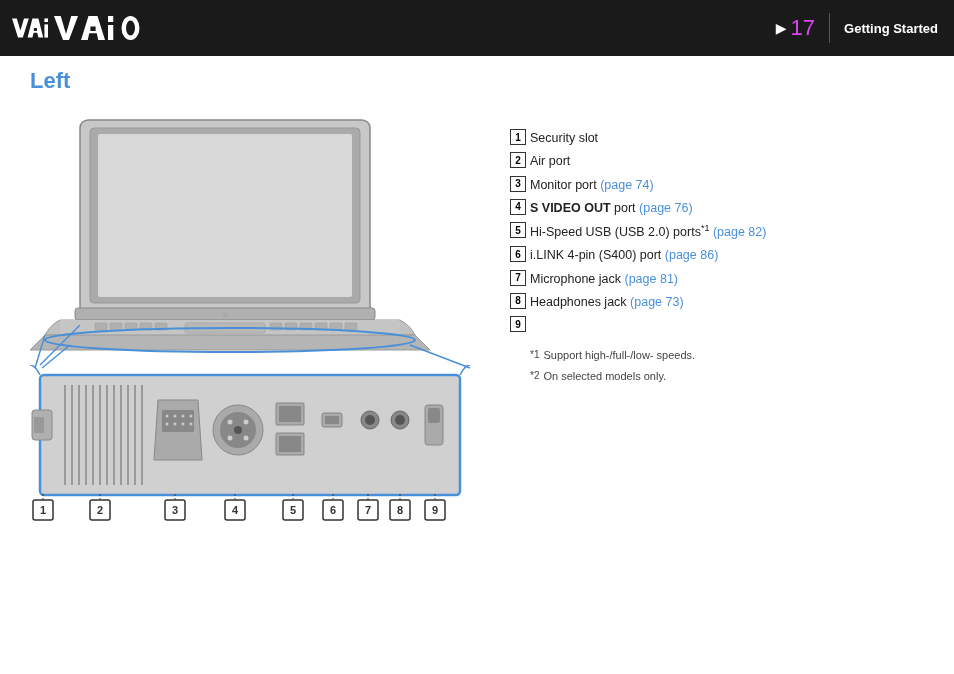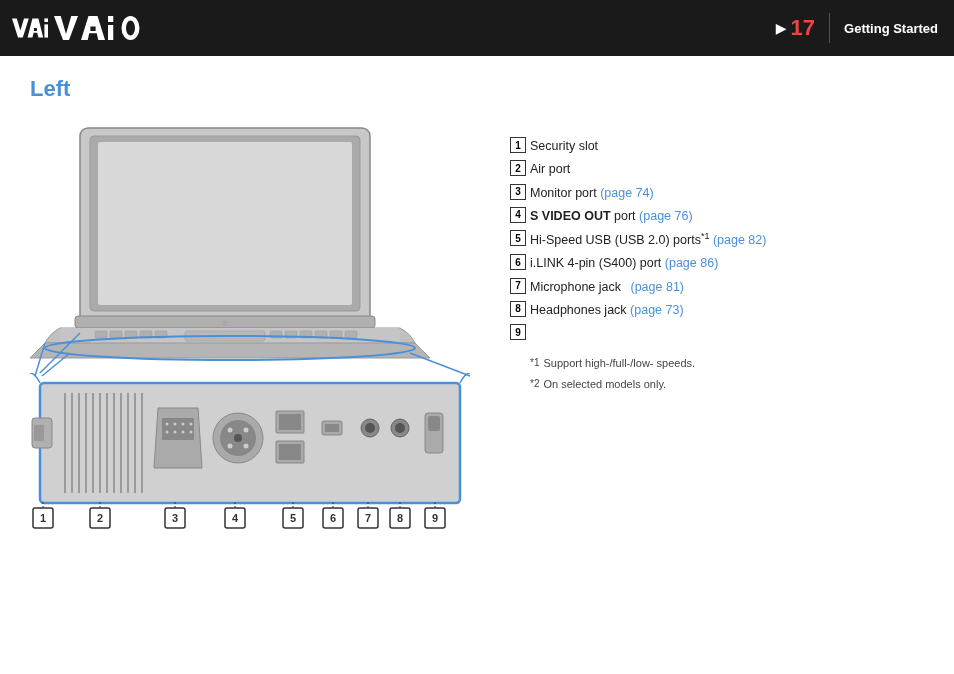--- a/index.html
+++ b/index.html
@@ -38,33 +38,33 @@
     #page-number-indicator {
       display: flex;
       align-items: center;
       gap: 4px;
     }
     .arrow-right {
       color: white;
       font-size: 14px;
     }
     #page-num {
-      color: #ef4444;
+      color: #d946ef;
       font-size: 22px;
-      font-weight: bold;
+      font-weight: normal;
     }
     #section-title {
       color: white;
       font-size: 13px;
       font-weight: bold;
     }
 
     
     #main {
-      padding: 20px 30px 20px 30px;
+      padding: 12px 30px 20px 30px;
       display: flex;
       gap: 20px;
     }
 
     
     #left-section {
       flex: 0 0 460px;
     }
 
     #page-heading {
@@ -376,21 +376,21 @@
     <div class="item-row">
       <span class="item-number-box">6</span>
       <span class="item-text">
         <span>i.LINK 4-pin (S400) port </span><a href="#" class="link" style="color:#4a90d9; text-decoration:none;">(page 86)</a>
       </span>
     </div>
 
     <div class="item-row">
       <span class="item-number-box">7</span>
       <span class="item-text">
-        <span>Microphone jack </span><a href="#" class="link" style="color:#4a90d9; text-decoration:none;margin-left:6px;">(page 81)</a>
+        <span>Microphone jack </span><a href="#" class="link" style="color:#4a90d9; text-decoration:none;">(page 81)</a>
       </span>
     </div>
 
     <div class="item-row">
       <span class="item-number-box">8</span>
       <span class="item-text">
         <span>Headphones jack </span><a href="#" class="link" style="color:#4a90d9; text-decoration:none;">(page 73)</a>
       </span>
     </div>
 

